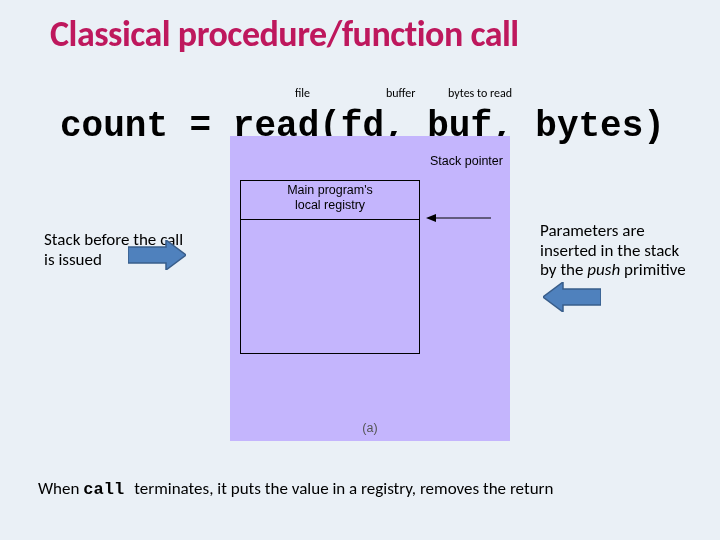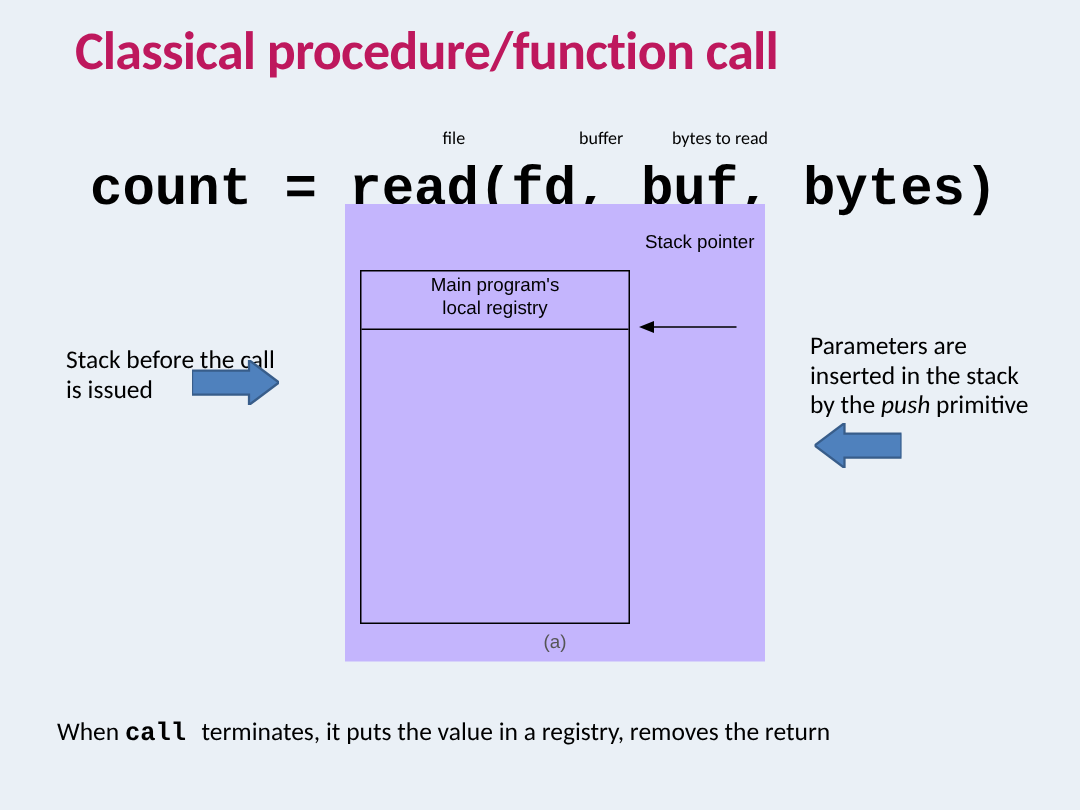--- a/index.html
+++ b/index.html
@@ -74,21 +74,21 @@
     width: 280px;
     height: 305px;
     background: #c4b5fd;
     margin-left: 40px;
   }
   .stackbox {
     position: absolute;
     top: 44px;
     left: 10px;
     width: 180px;
-    height: 236px;
+    height: 174px;
     border: 1px solid #000;
     box-sizing: border-box;
   }
   .stackbox .divider {
     position: absolute;
     top: 38px;
     left: 0;
     right: 0;
     height: 0;
     border-top: 1px solid #000;

